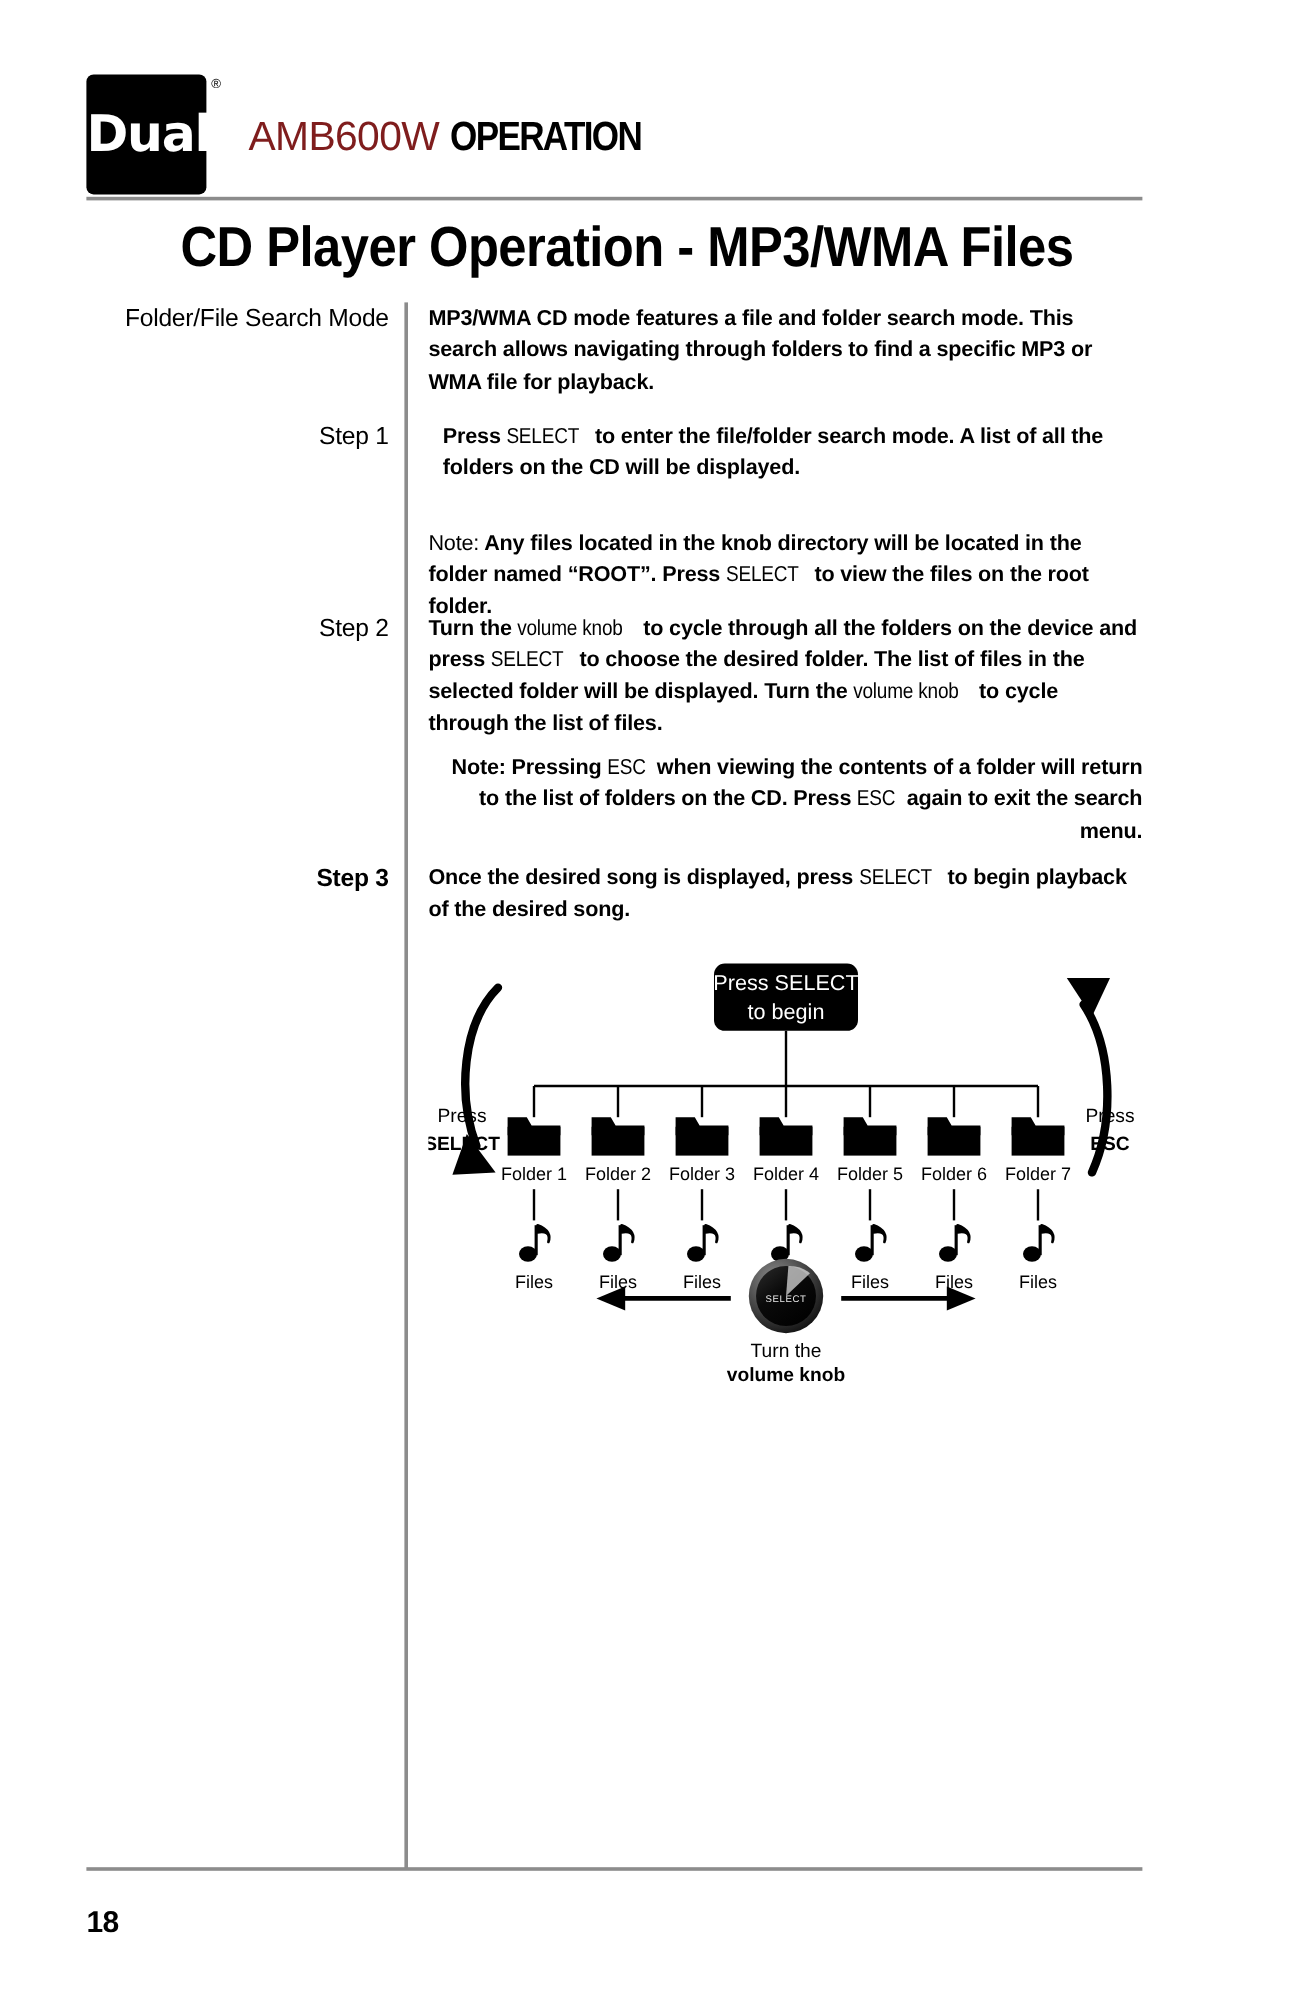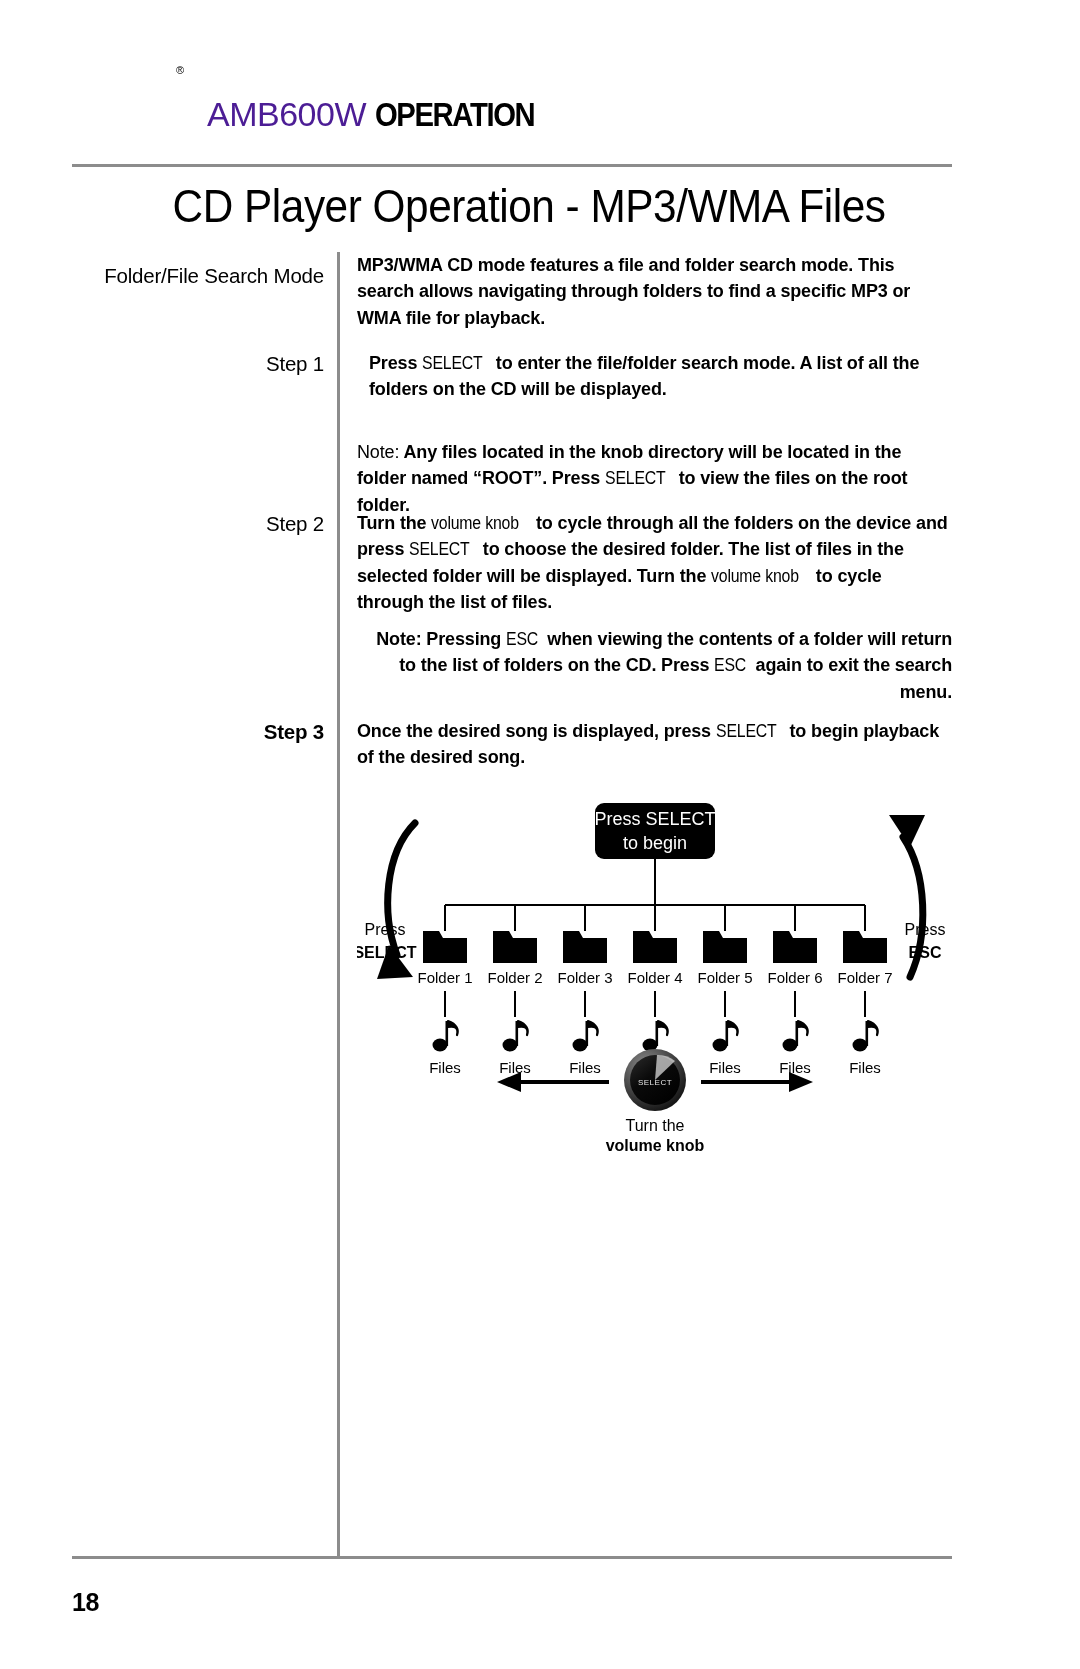--- a/index.html
+++ b/index.html
@@ -55,21 +55,21 @@
     color: #000;
   }
   .header-title {
     position: absolute;
     left: 135px; top: 39px;
     font-size: 34px;
     line-height: 1;
     white-space: nowrap;
   }
   .header-model {
-    color: #4c1d95;
+    color: #7f1d1d;
     font-family: "Liberation Sans", sans-serif;
     letter-spacing: -0.5px;
   }
   .header-section {
     color: #000000;
     font-family: "Liberation Sans", sans-serif;
     font-weight: bold;
     letter-spacing: -1.6px;
     transform: scaleX(0.86);
     transform-origin: left center;
@@ -85,25 +85,25 @@
   .rule-bottom {
     position: absolute;
     left: 72px; top: 1556px;
     width: 880px; height: 3px;
     background: #8c8c8c;
   }
 
   
   .page-title {
     position: absolute;
-    left: 89px; top: 178px;
+    left: 56px; top: 178px;
     width: 880px;
-    text-align: center;
+    text-align: right;
     font-size: 47px;
-    font-weight: normal;
+    font-weight: bold;
     letter-spacing: -0.5px;
     font-family: "Liberation Sans", sans-serif;
   }
   .page-title span {
     display: inline-block;
     transform: scaleX(0.90);
     transform-origin: center;
   }
 
   
@@ -168,32 +168,35 @@
     letter-spacing: -0.5px;
     margin-top: 20px;
   }
 </style>
 </head>
 <body>
 
 <div class="page">
 
   <div class="header">
+    <div class="logo-box">
+      <div class="logo-word">Dual</div>
+    </div>
     <div class="logo-reg">®</div>
     <div class="header-title">
       <span class="header-model">AMB600W</span><span>&nbsp;</span><span class="header-section">OPERATION</span>
     </div>
   </div>
   <div class="rule-top"></div>
 
   <div class="page-title"><span>CD Player Operation - MP3/WMA Files</span></div>
 
   <div class="divider"></div>
   <div class="left-col" id="left-col">
-      <div class="left-label" style="top: 10px;">Folder/File Search Mode</div>
+      <div class="left-label" style="top: 0px;">Folder/File Search Mode</div>
       <div class="left-label" style="top: 98px;">Step 1</div>
       <div class="left-label" style="top: 258px;">Step 2</div>
       <div class="left-label" style="top: 466px; font-weight: bold;">Step 3</div>
     </div>
   <div class="right-col" id="right-col">
       <div class="para" style="top: 0px;"><span>MP3/WMA CD mode features a file and folder search mode. This search allows navigating through folders to find a specific MP3 or WMA file for playback.</span></div>
       <div class="para" style="top: 98px; margin-left: 12px;"><span>Press </span><span class="kn">SELECT</span><span> to enter the file/folder search mode. A list of all the folders on the CD will be displayed.</span></div>
       <div class="para" style="top: 187px;"><span class="lt">Note:</span><span> Any files located in the knob directory will be located in the folder named “ROOT”. Press </span><span class="kn">SELECT</span><span> to view the files on the root folder.</span></div>
       <div class="para" style="top: 258px;"><span>Turn the </span><span class="kn">volume knob</span><span> to cycle through all the folders on the device and press </span><span class="kn">SELECT</span><span> to choose the desired folder. The list of files in the selected folder will be displayed. Turn the </span><span class="kn">volume knob</span><span> to cycle through the list of files.</span></div>
       <div class="para" style="top: 374px; text-align: right;"><span>Note: Pressing </span><span class="kn">ESC</span><span> when viewing the contents of a folder will return to the list of folders on the CD. Press </span><span class="kn">ESC</span><span> again to exit the search menu.</span></div>

